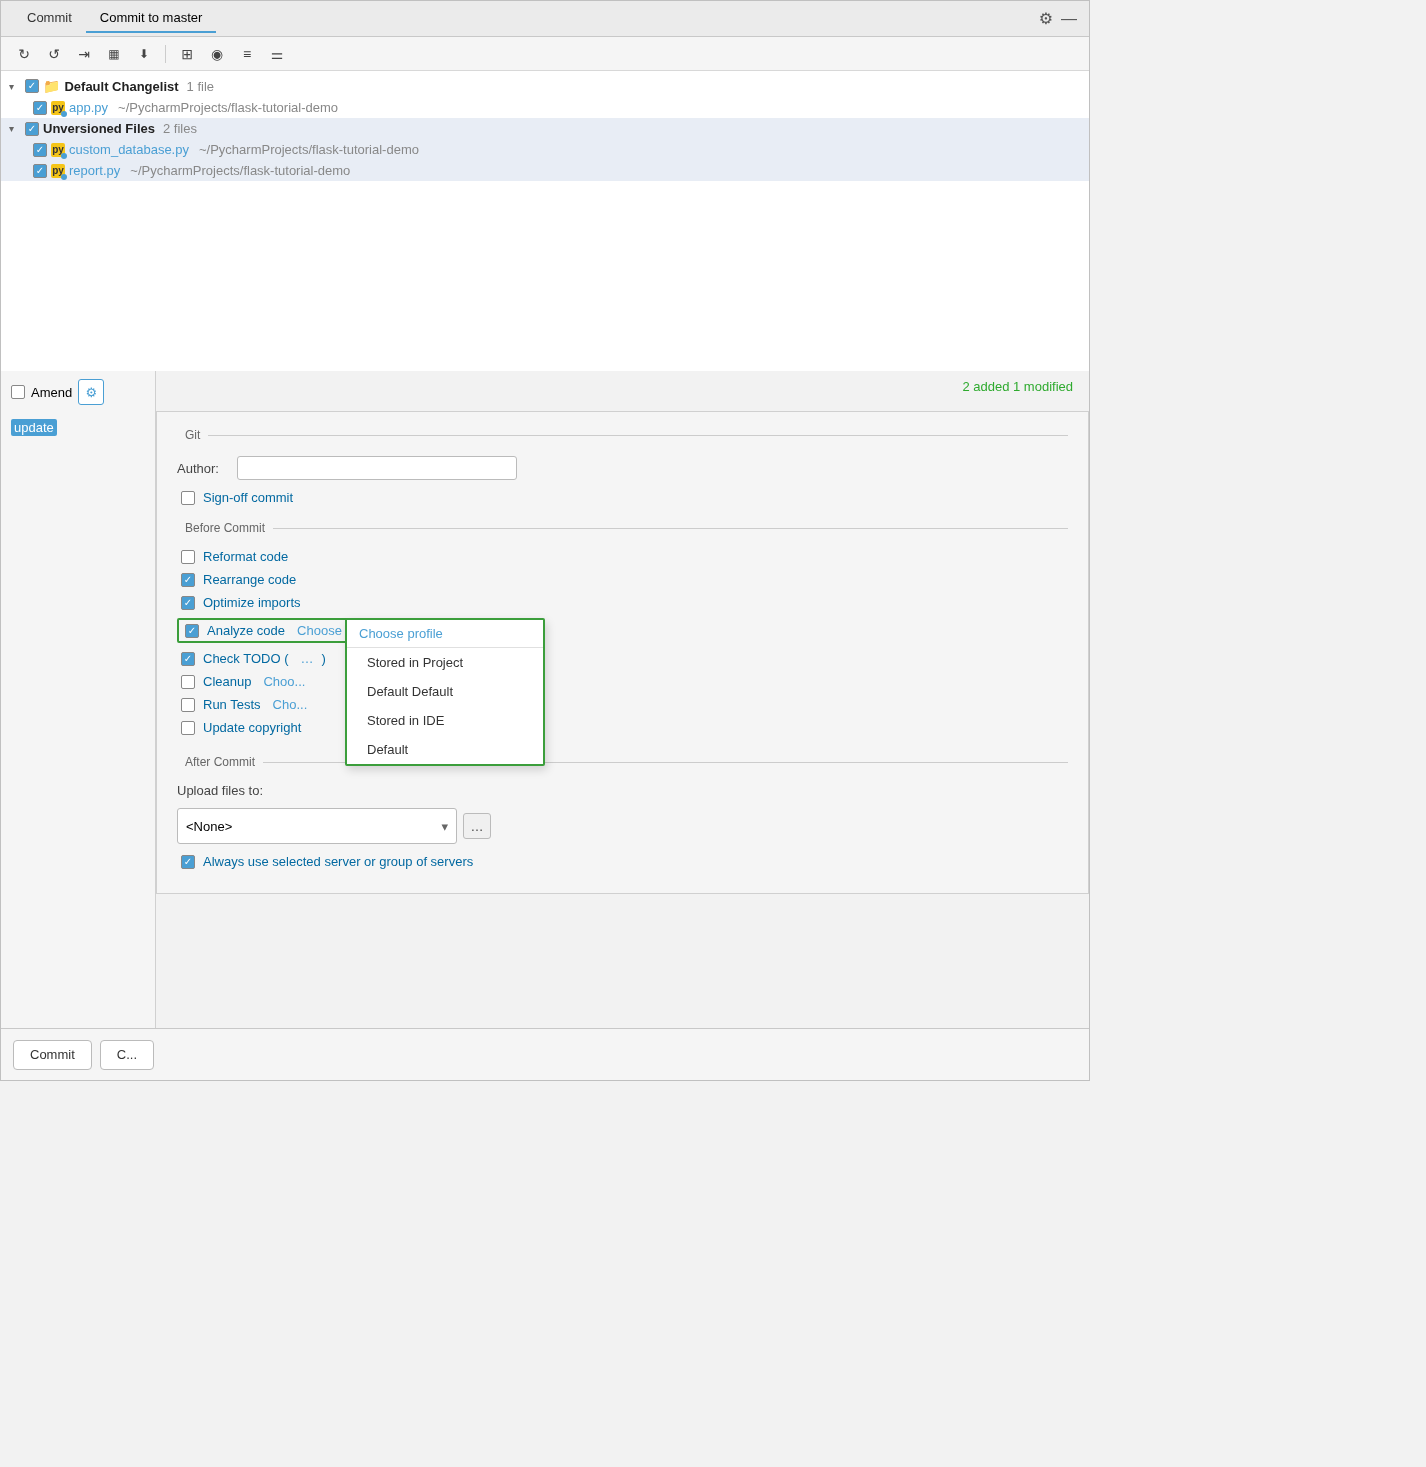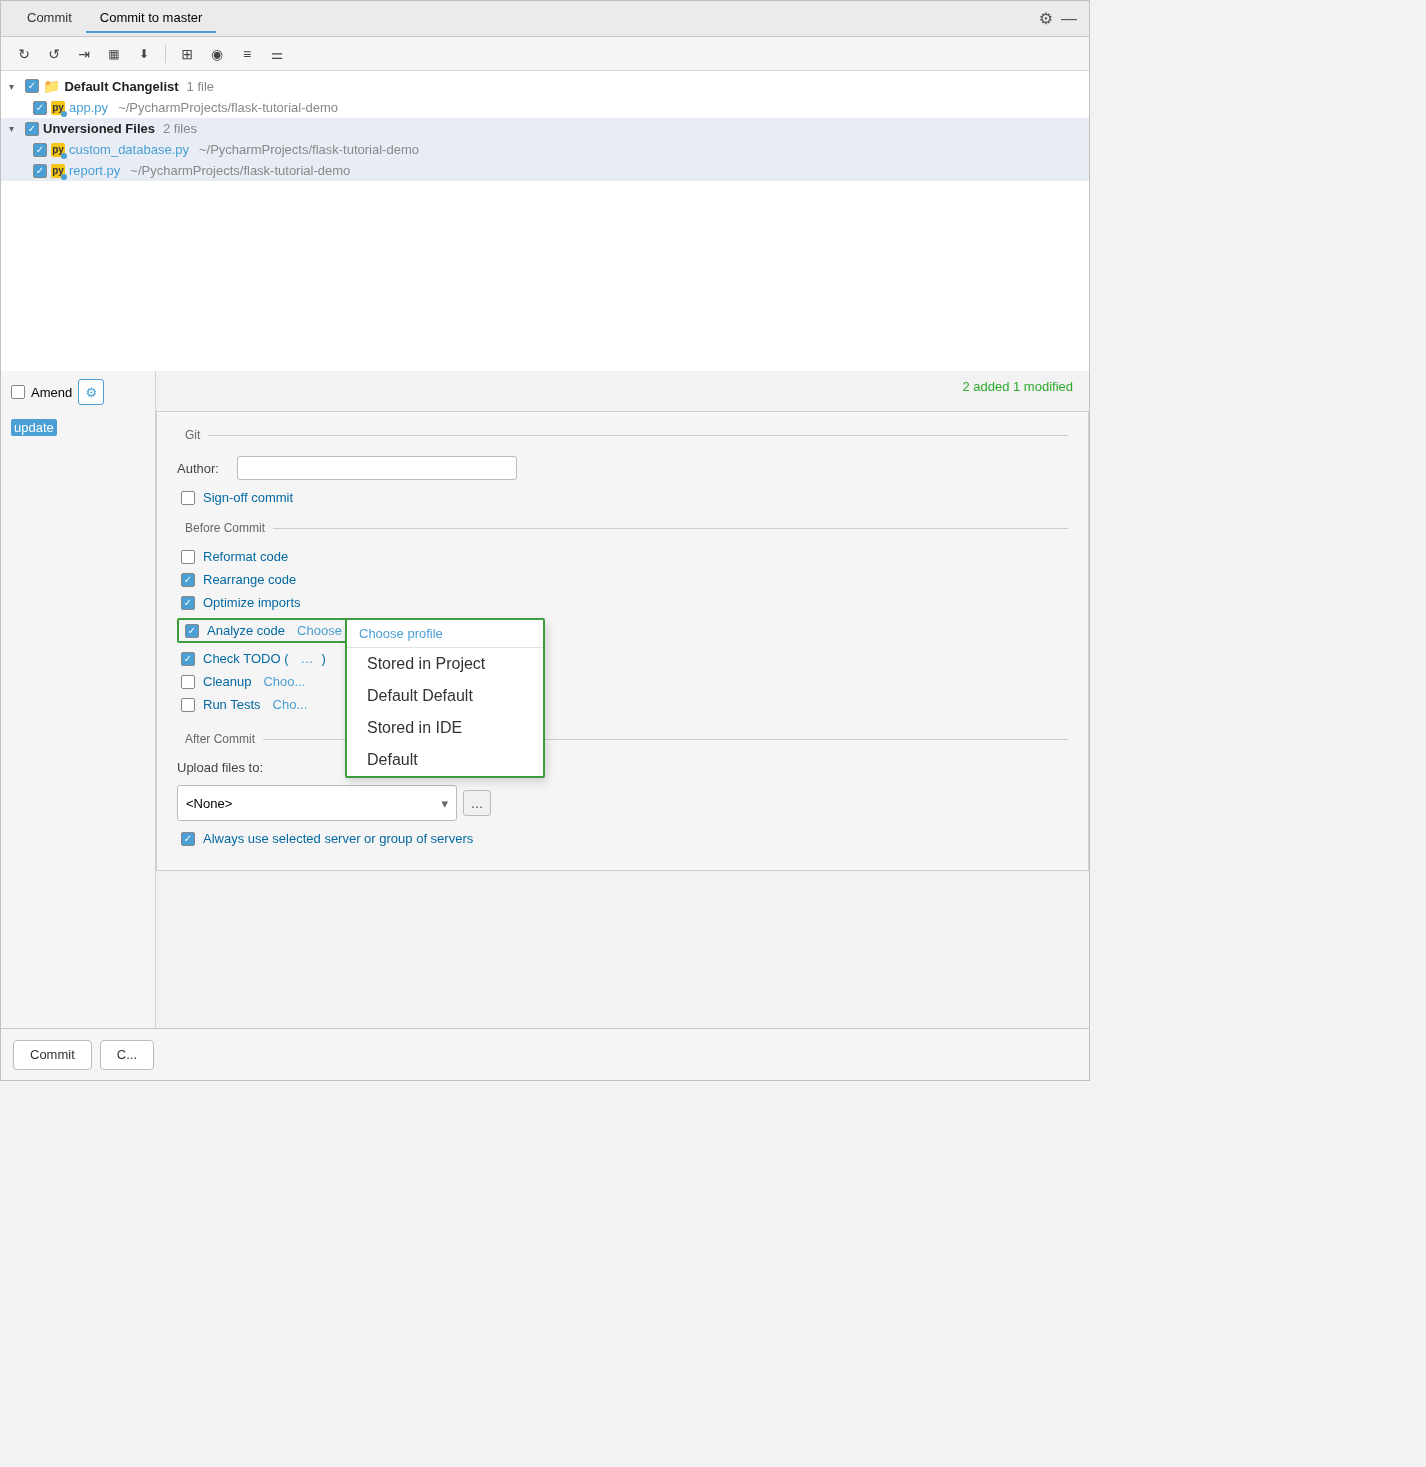--- a/index.html
+++ b/index.html
@@ -332,21 +332,21 @@
     .profile-dropdown-header {
       padding: 6px 12px;
       color: #4a9fd4;
       font-size: 13px;
       border-bottom: 1px solid #e0e0e0;
     }
     .profile-dropdown-item {
       padding: 7px 20px;
       cursor: pointer;
       color: #333;
-      font-size: 16px;
+      font-size: 13px;
     }
 
     
     .before-commit-section {
       margin-top: 16px;
     }
 
     
     .after-commit-section {
       margin-top: 20px;
@@ -574,20 +574,24 @@
           <span class="cb-label">Cleanup</span>
           <span class="cb-link">Choo...</span>
         </div>
 
         <div class="checkbox-row">
           <div class="amend-checkbox"></div>
           <span class="cb-label">Run Tests</span>
           <span class="cb-link">Cho...</span>
         </div>
 
+        <div class="checkbox-row">
+          <div class="amend-checkbox"></div>
+          <span class="cb-label">Update copyright</span>
+        </div>
       </div>
 
       <div class="after-commit-section">
         <div class="settings-section-title">
           <span>After Commit</span>
           <div class="section-line"></div>
         </div>
 
         <div class="form-row">
           <span class="form-label">Upload files to:</span>

